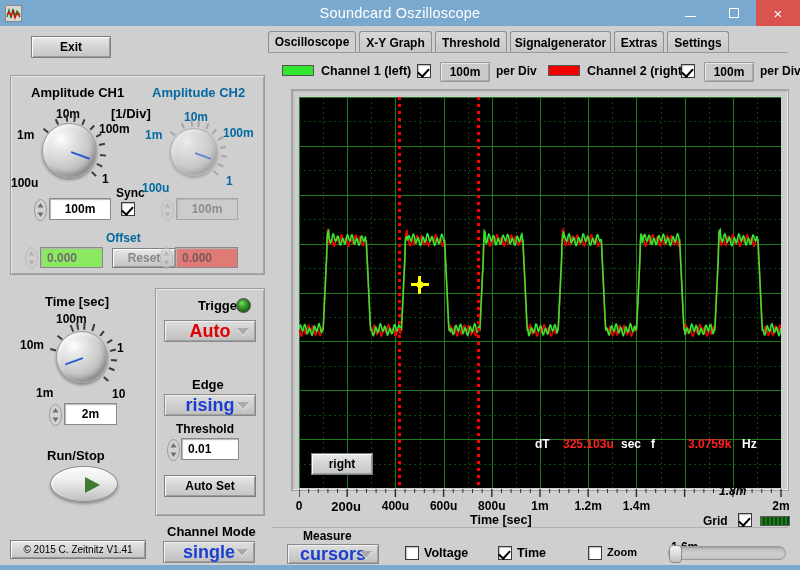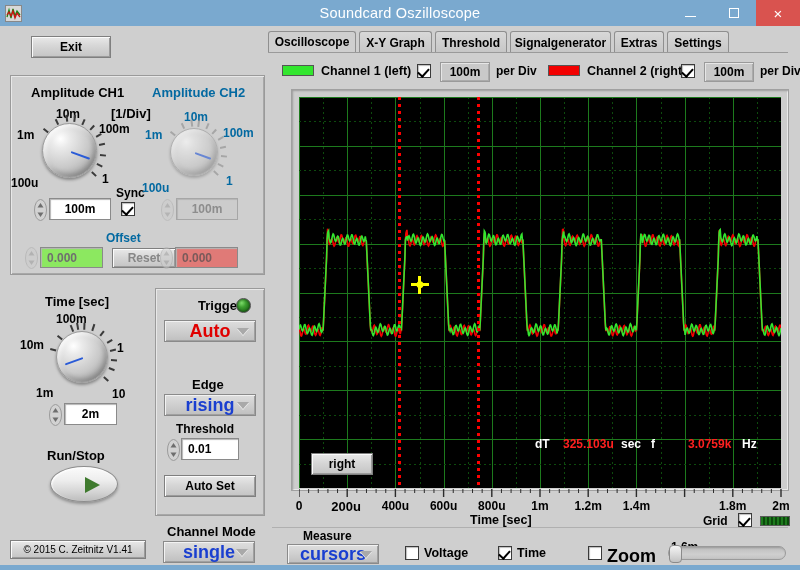--- a/index.html
+++ b/index.html
@@ -516,21 +516,21 @@
       </svg>
       <div class="lbl" style="left: 283px; top: 499px; width: 32px; text-align: center; font-size: 12px;">0</div>
       <div class="lbl" style="left: 329px; top: 499px; width: 32px; text-align: right; font-size: 13px;">200u</div>
       <div class="lbl" style="left: 379.4px; top: 499px; width: 32px; text-align: center; font-size: 12px;">400u</div>
       <div class="lbl" style="left: 427.6px; top: 499px; width: 32px; text-align: center; font-size: 12px;">600u</div>
       <div class="lbl" style="left: 475.8px; top: 499px; width: 32px; text-align: center; font-size: 12px;">800u</div>
       <div class="lbl" style="left: 524px; top: 499px; width: 32px; text-align: center; font-size: 12px;">1m</div>
       <div class="lbl" style="left: 572.2px; top: 499px; width: 32px; text-align: center; font-size: 12px;">1.2m</div>
       <div class="lbl" style="left: 620.4px; top: 499px; width: 32px; text-align: center; font-size: 12px;">1.4m</div>
       <div class="lbl" style="left: 668.6px; top: 499px; width: 32px; text-align: center; font-size: 12px; margin-top: 41px;">1.6m</div>
-      <div class="lbl" style="left: 716.8px; top: 499px; width: 32px; text-align: center; font-size: 12px;">1.8m</div>
+      <div class="lbl" style="left: 716.8px; top: 484px; width: 32px; text-align: center; font-size: 12px; font-style: italic;">1.8m</div>
       <div class="lbl" style="left: 765px; top: 499px; width: 32px; text-align: center; font-size: 12px;">2m</div>
     </div>
 
   <div class="lbl" style="left:470px; top:513px; font-size:12.5px;">Time [sec]</div>
 
   <div class="lbl" style="left:703px; top:514px;">Grid</div>
   <div class="cbx checked" style="left:738px; top:513px;"></div>
   <div id="gridswatch"></div>
 
   <div class="hr" style="left:272px; top:527px; width:516px;"></div>
@@ -540,20 +540,20 @@
     <span class="caret"></span>
   </div>
 
   <div class="cbx" style="left:405px; top:546px;"></div>
   <div class="lbl" style="left:424px; top:546px; font-size:12.5px;">Voltage</div>
 
   <div class="cbx checked" style="left:498px; top:546px;"></div>
   <div class="lbl" style="left:517px; top:546px; font-size:12.5px;">Time</div>
 
   <div class="cbx" style="left:588px; top:546px;"></div>
-  <div class="lbl" style="left:607px; top:546px; font-size:18px;">Zoom</div>
+  <div class="lbl" style="left:607px; top:546px; font-size:11px;">Zoom</div>
 
   <div id="zoomslider">
     <div id="zoomthumb"></div>
   </div>
 
   <div id="statusbar"></div>
 </div>
 
 </body></html>

